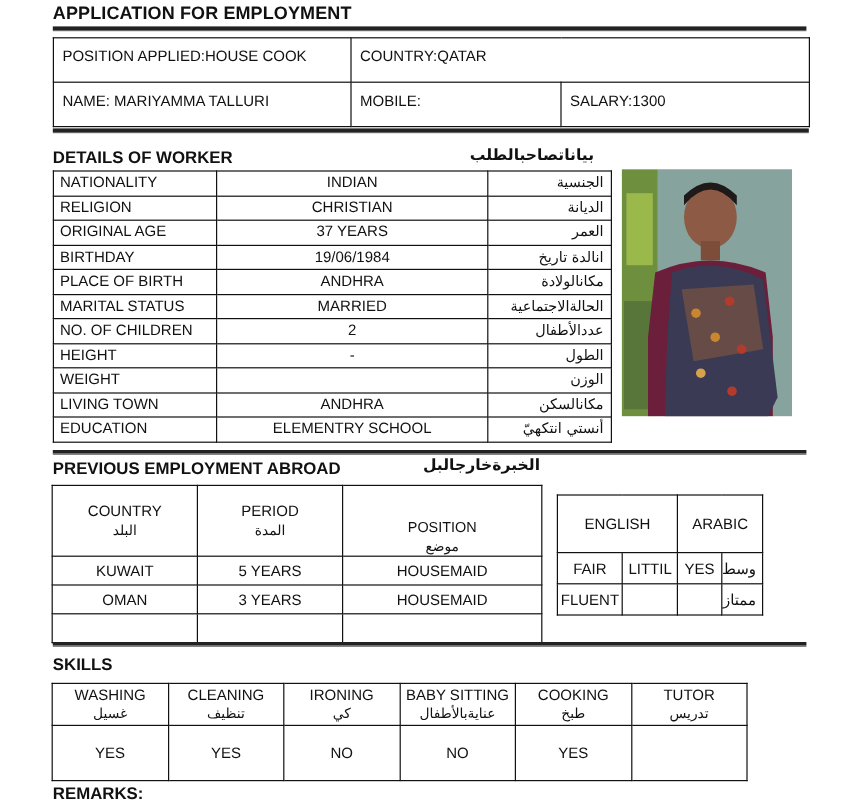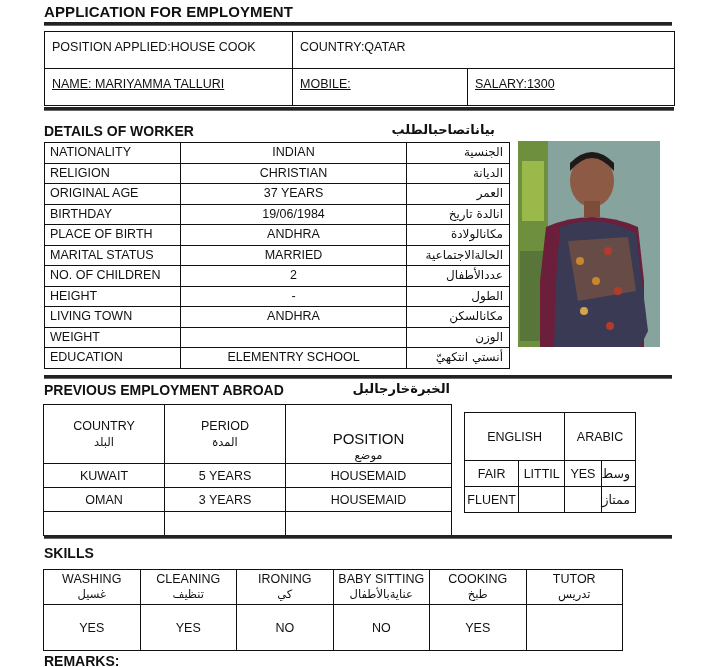--- a/index.html
+++ b/index.html
@@ -32,21 +32,21 @@
 
 <div class="abs title">APPLICATION FOR EMPLOYMENT</div>
 <div class="rule" style="left:44px; top:22px; width:628px;"></div>
 
 <table class="top-table" style="left:44px; top:31px; width:631px;">
   <tbody>
       <tr style="height:37px;">
     <td style="width:240px;">POSITION APPLIED:HOUSE COOK</td>
     <td colspan="2">COUNTRY:QATAR</td>
   </tr>
-  <tr style="height:37px;text-decoration:underline;">
+  <tr style="height:37px;">
     <td>NAME:  MARIYAMMA TALLURI</td>
     <td style="width:167px;">MOBILE:</td>
     <td>SALARY:1300</td>
   </tr>
 </tbody>
   </table>
 <div class="rule" style="left:44px; top:107px; width:630px;"></div>
 
 <div class="abs sec-title" style="left:44px; top:123px;">DETAILS OF WORKER</div>
 <div class="abs ar" style="left:395px; top:122px; width:100px; text-align:right; font-size:13px; font-weight:bold;">بياناتصاحبالطلب</div>
@@ -87,28 +87,28 @@
         <td class="k" style="width: 130px;">NO. OF CHILDREN</td>
         <td class="v" style="width: 225px;">2</td>
         <td class="a ar">عددالأطفال</td>
       </tr>
       <tr>
         <td class="k" style="width: 130px;">HEIGHT</td>
         <td class="v" style="width: 225px;">-</td>
         <td class="a ar">الطول</td>
       </tr>
       <tr>
+        <td class="k" style="width: 130px;">WEIGHT</td>
+        <td class="v" style="width: 225px;"></td>
+        <td class="a ar">الوزن</td>
+      </tr>
+      <tr>
         <td class="k" style="width: 130px;">LIVING TOWN</td>
         <td class="v" style="width: 225px;">ANDHRA</td>
         <td class="a ar">مكانالسكن</td>
-      </tr>
-      <tr>
-        <td class="k" style="width: 130px;">WEIGHT</td>
-        <td class="v" style="width: 225px;"></td>
-        <td class="a ar">الوزن</td>
       </tr>
       <tr>
         <td class="k" style="width: 130px;">EDUCATION</td>
         <td class="v" style="width: 225px;">ELEMENTRY SCHOOL</td>
         <td class="a ar">أنستي انتكهيّ</td>
       </tr>
     </tbody>
 </table>
 
 <div class="abs photo">
@@ -143,21 +143,21 @@
       <tr class="hd">
         <td style="width: 120px;">
           <span class="sub" style="font-size: 12.5px;">COUNTRY</span>
           <span class="sub ar" style="direction: ltr;">البلد</span>
         </td>
         <td style="width: 120px;">
           <span class="sub" style="font-size: 12.5px;">PERIOD</span>
           <span class="sub ar" style="direction: ltr;">المدة</span>
         </td>
         <td>
-          <span class="sub" style="font-size: 15px; margin-top: 26px;">POSITION</span>
+          <span class="sub" style="font-size: 12px; margin-top: 26px;">POSITION</span>
           <span class="sub ar" style="direction: ltr;">موضع</span>
         </td>
       </tr>
       <tr class="r">
         <td>KUWAIT</td>
         <td>5 YEARS</td>
         <td>HOUSEMAID</td>
       </tr>
       <tr class="r">
         <td>OMAN</td>

